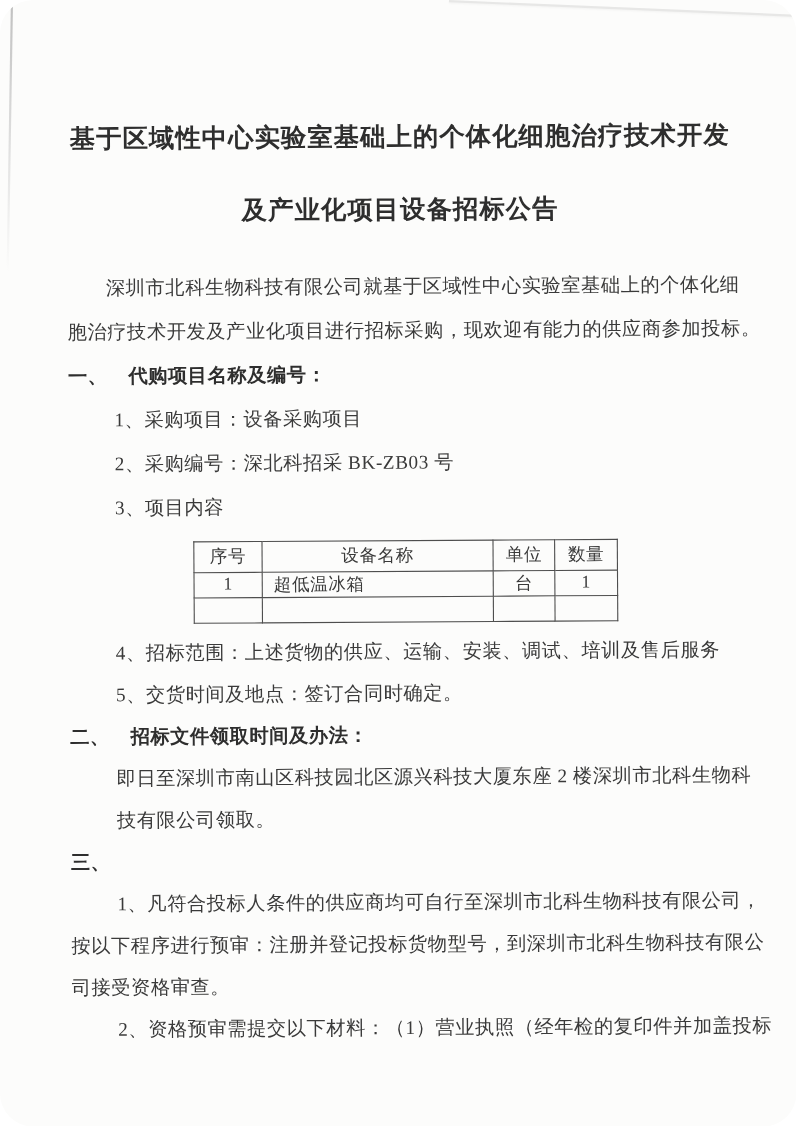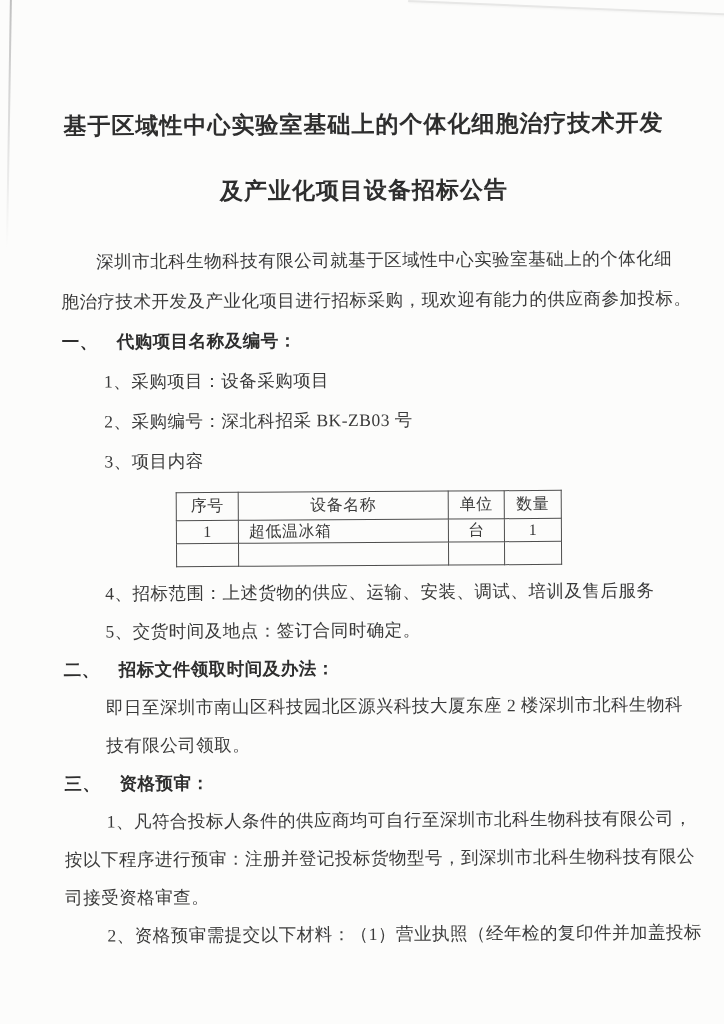--- a/index.html
+++ b/index.html
@@ -8,20 +8,21 @@
     background: #ffffff;
   }
   .page {
     position: relative;
     width: 724px;
     height: 1024px;
     background: #fcfcfb;
     overflow: hidden;
     font-family: "Liberation Serif", "DejaVu Serif", serif;
     color: #3a3a3a;
+    border-radius: 30px;
   }
   
   .artifact-left-line {
     position: absolute;
     left: 8px;
     top: -8px;
     width: 2px;
     height: 255px;
     background: linear-gradient(to bottom, #a9a9a9, #d6d6d6 55%, rgba(214,214,214,0));
     transform: rotate(0.9deg);
@@ -179,21 +180,20 @@
         <span class="sec-num">二、</span>
         <span>招标文件领取时间及办法：</span>
       </div>
       <span class="line block-indent">即日至深圳市南山区科技园北区源兴科技大厦东座 2 楼深圳市北科生物科</span>
       <span class="line block-indent">技有限公司领取。</span>
     </div>
 
     <div class="lh38">
       <div class="sec-heading line">
         <span class="sec-num">三、</span>
-        <span>资格预审：</span>
       </div>
       <span class="line item-indent">1、凡符合投标人条件的供应商均可自行至深圳市北科生物科技有限公司，</span>
       <span class="line hang-left">按以下程序进行预审：注册并登记投标货物型号，到深圳市北科生物科技有限公</span>
       <span class="line hang-left">司接受资格审查。</span>
       <span class="line item-indent">2、资格预审需提交以下材料：（1）营业执照（经年检的复印件并加盖投标</span>
     </div>
 
   </div>
 </div>
 

